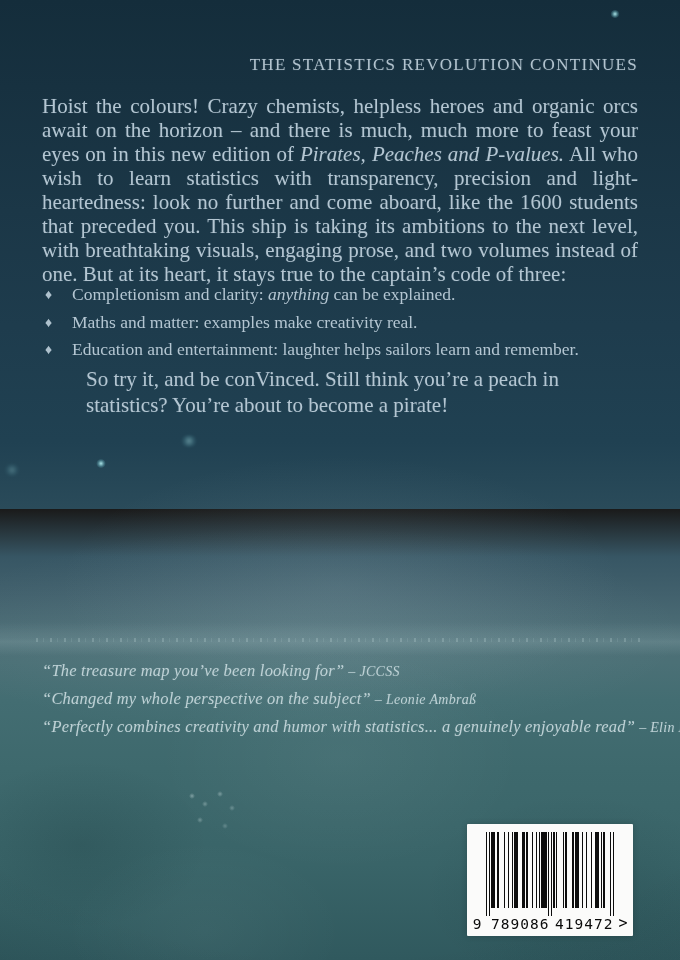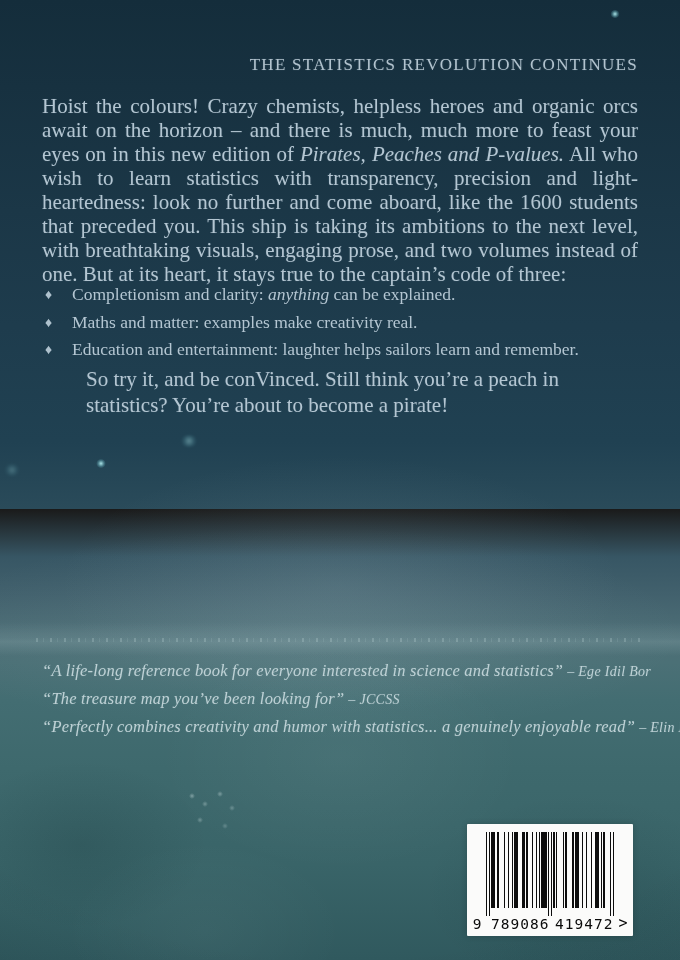--- a/index.html
+++ b/index.html
@@ -112,24 +112,24 @@
       <li>
         <span class="marker">♦</span><span>Education and entertainment: laughter helps sailors learn and remember.</span>
       </li>
     </ul>
 
     <p class="bodytext closing">So try it, and be conVinced. Still think you’re a peach in statistics? You’re about to become a pirate!</p>
   </div>
 
   <div class="testimonials">
     <div class="testimonial">
-      <span class="q">“A life-long reference book for everyone interested in science and statistics”</span><span class="attr">– Ege Idil Bor</span>
+      <span class="q">“The treasure map you’ve been looking for”</span><span class="attr">– JCCSS</span>
     </div>
     <div class="testimonial">
-      <span class="q">“The treasure map you’ve been looking for”</span><span class="attr">– JCCSS</span>
+      <span class="q">“Changed my whole perspective on the subject”</span><span class="attr">– Leonie Ambraß</span>
     </div>
     <div class="testimonial">
       <span class="q">“Perfectly combines creativity and humor with statistics... a genuinely enjoyable read”</span><span class="attr">– Elin Hammarberg</span>
     </div>
   </div>
 
   <div class="barcode-box">
     <div class="bars">
       <svg id="barcode-svg" viewBox="0 0 95 84" preserveAspectRatio="none" fill="#0d0d0d" xmlns="http://www.w3.org/2000/svg">
           <rect x="0" y="0" width="1" height="84"></rect>

